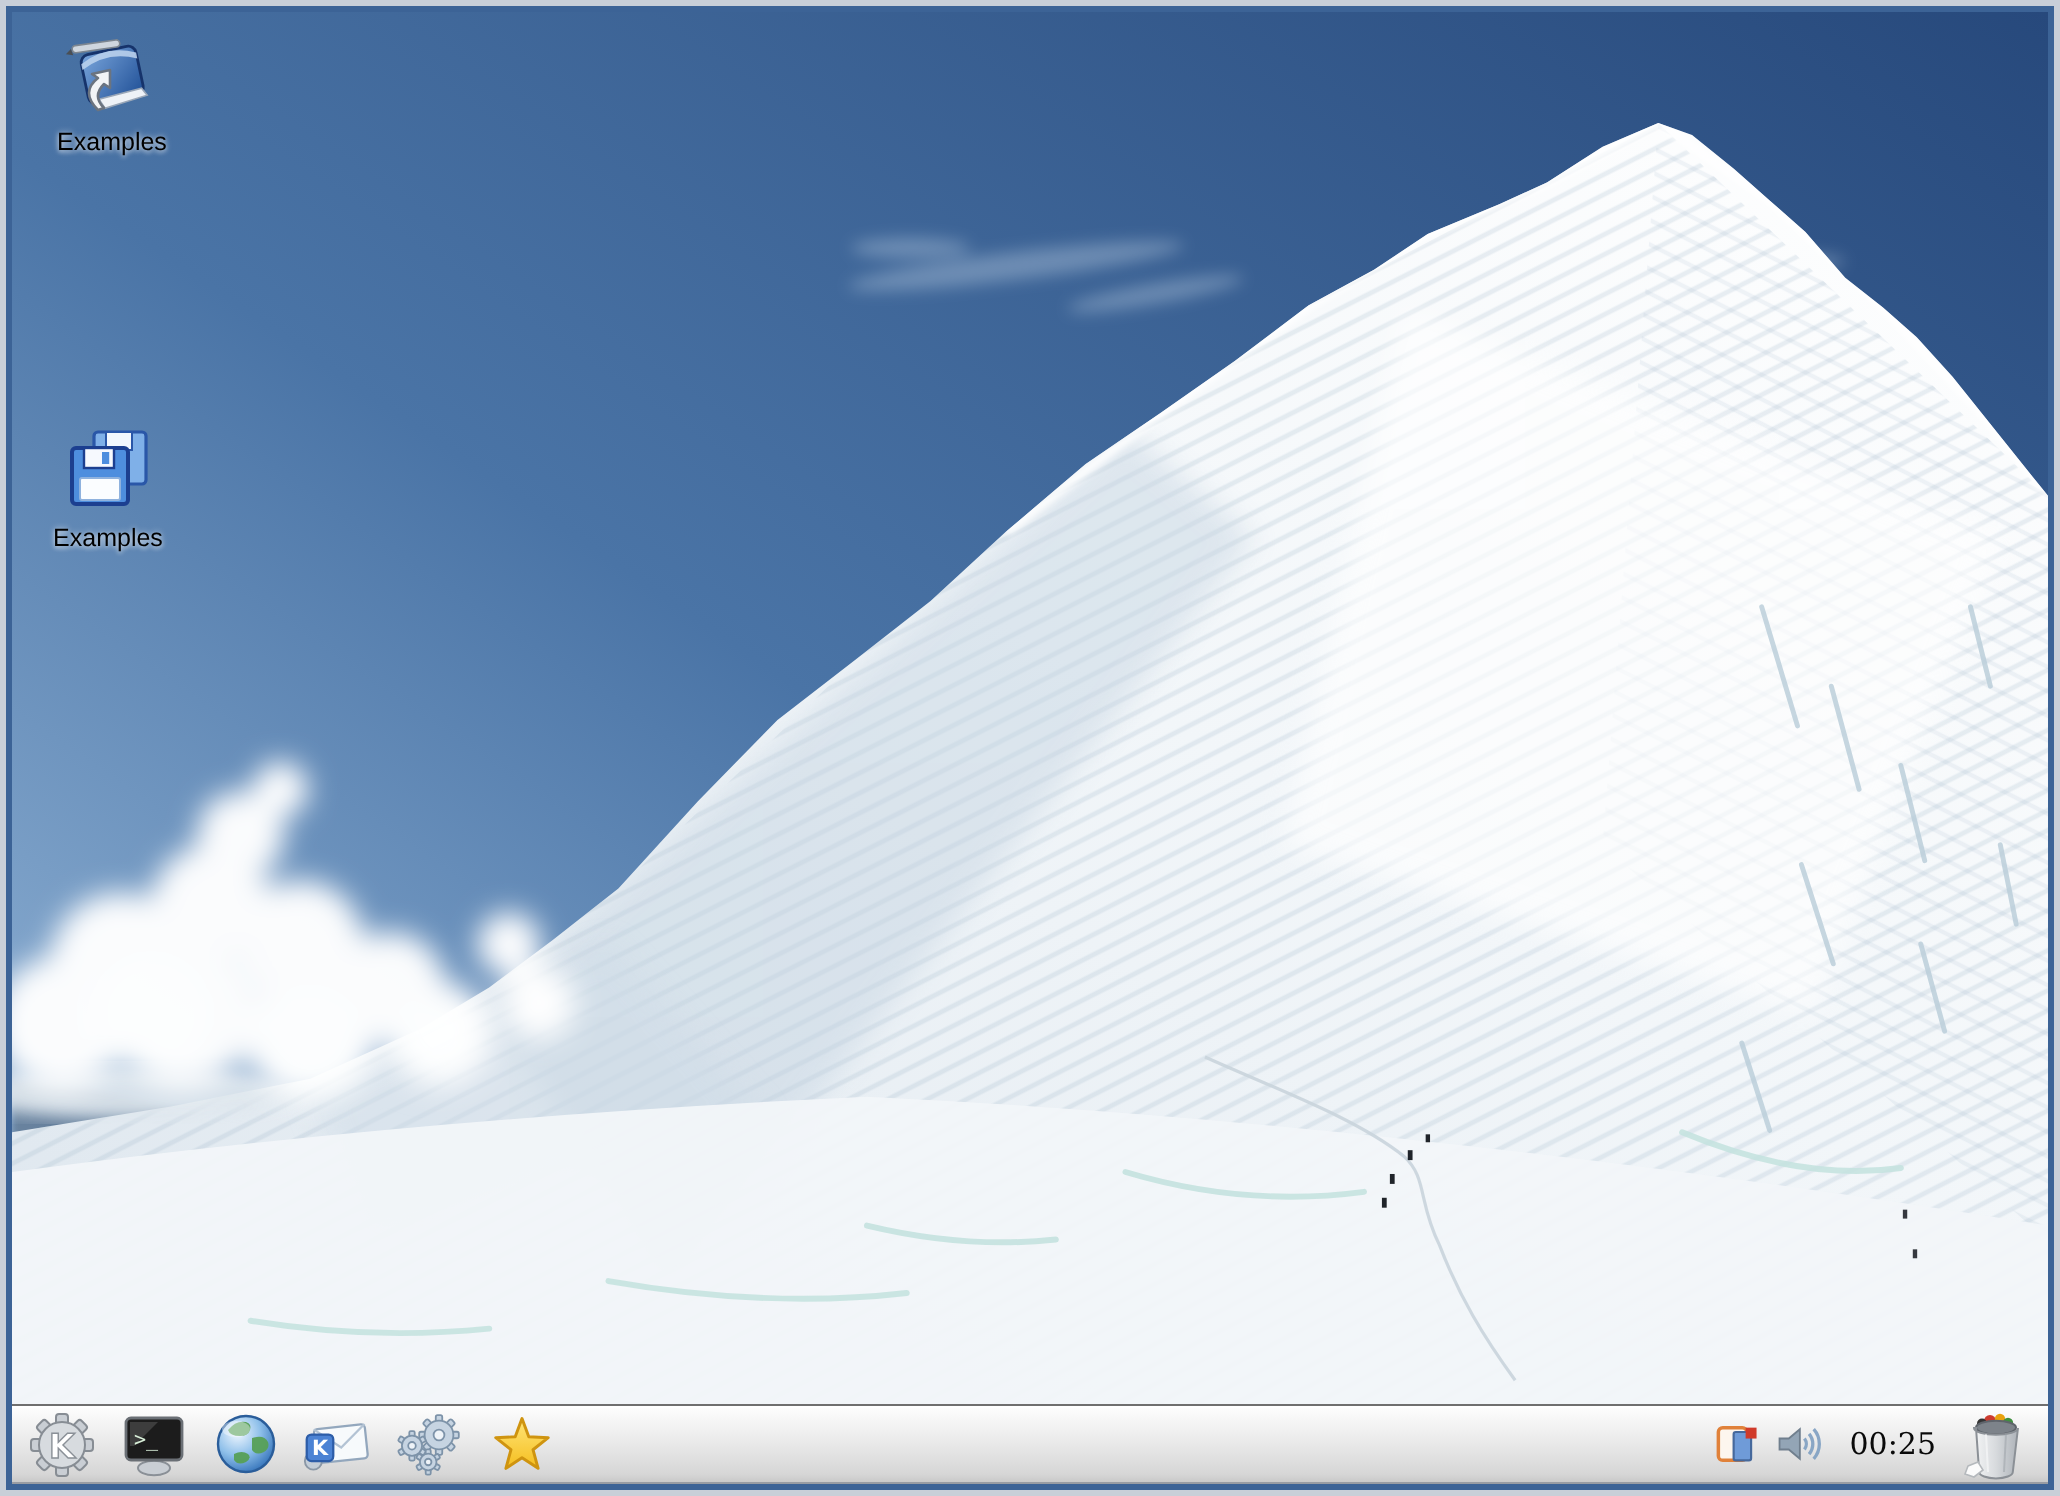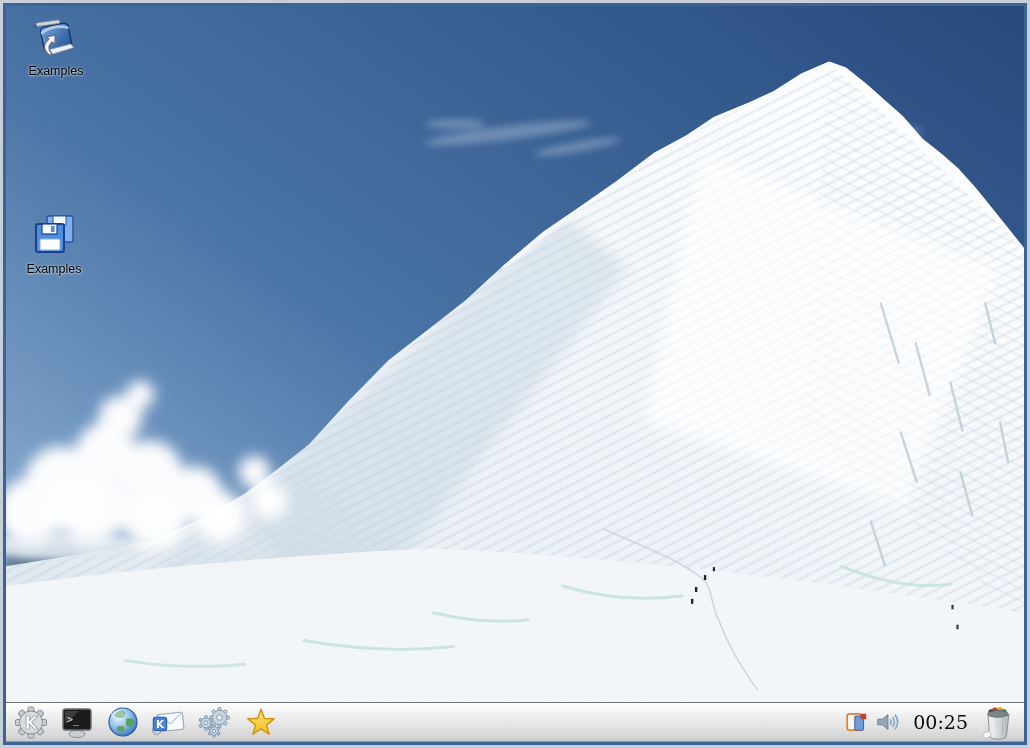--- a/index.html
+++ b/index.html
@@ -38,21 +38,21 @@
     display:flex;align-items:center;
     padding:0 6px 0 7px;
   }
   .launchers{display:flex;align-items:center;gap:10px;}
   .launcher{width:36px;height:36px;display:flex;align-items:center;justify-content:center;cursor:pointer;}
   .panel-spacer{flex:1;}
   .tray{display:flex;align-items:center;gap:6px;}
   .tray-icon{width:24px;height:24px;display:flex;align-items:center;justify-content:center;cursor:pointer;}
   .clock{
     font-family:"DejaVu Serif", serif;
-    font-size:19px;color:#0a0a0a;
+    font-size:15px;color:#0a0a0a;
     margin:0 12px 0 14px;
     cursor:pointer;
   }
   .trash{width:36px;height:38px;display:flex;align-items:flex-end;justify-content:center;cursor:pointer;margin-right:2px;}
 </style>
 </head>
 <body>
 
 <div class="screen">
 

